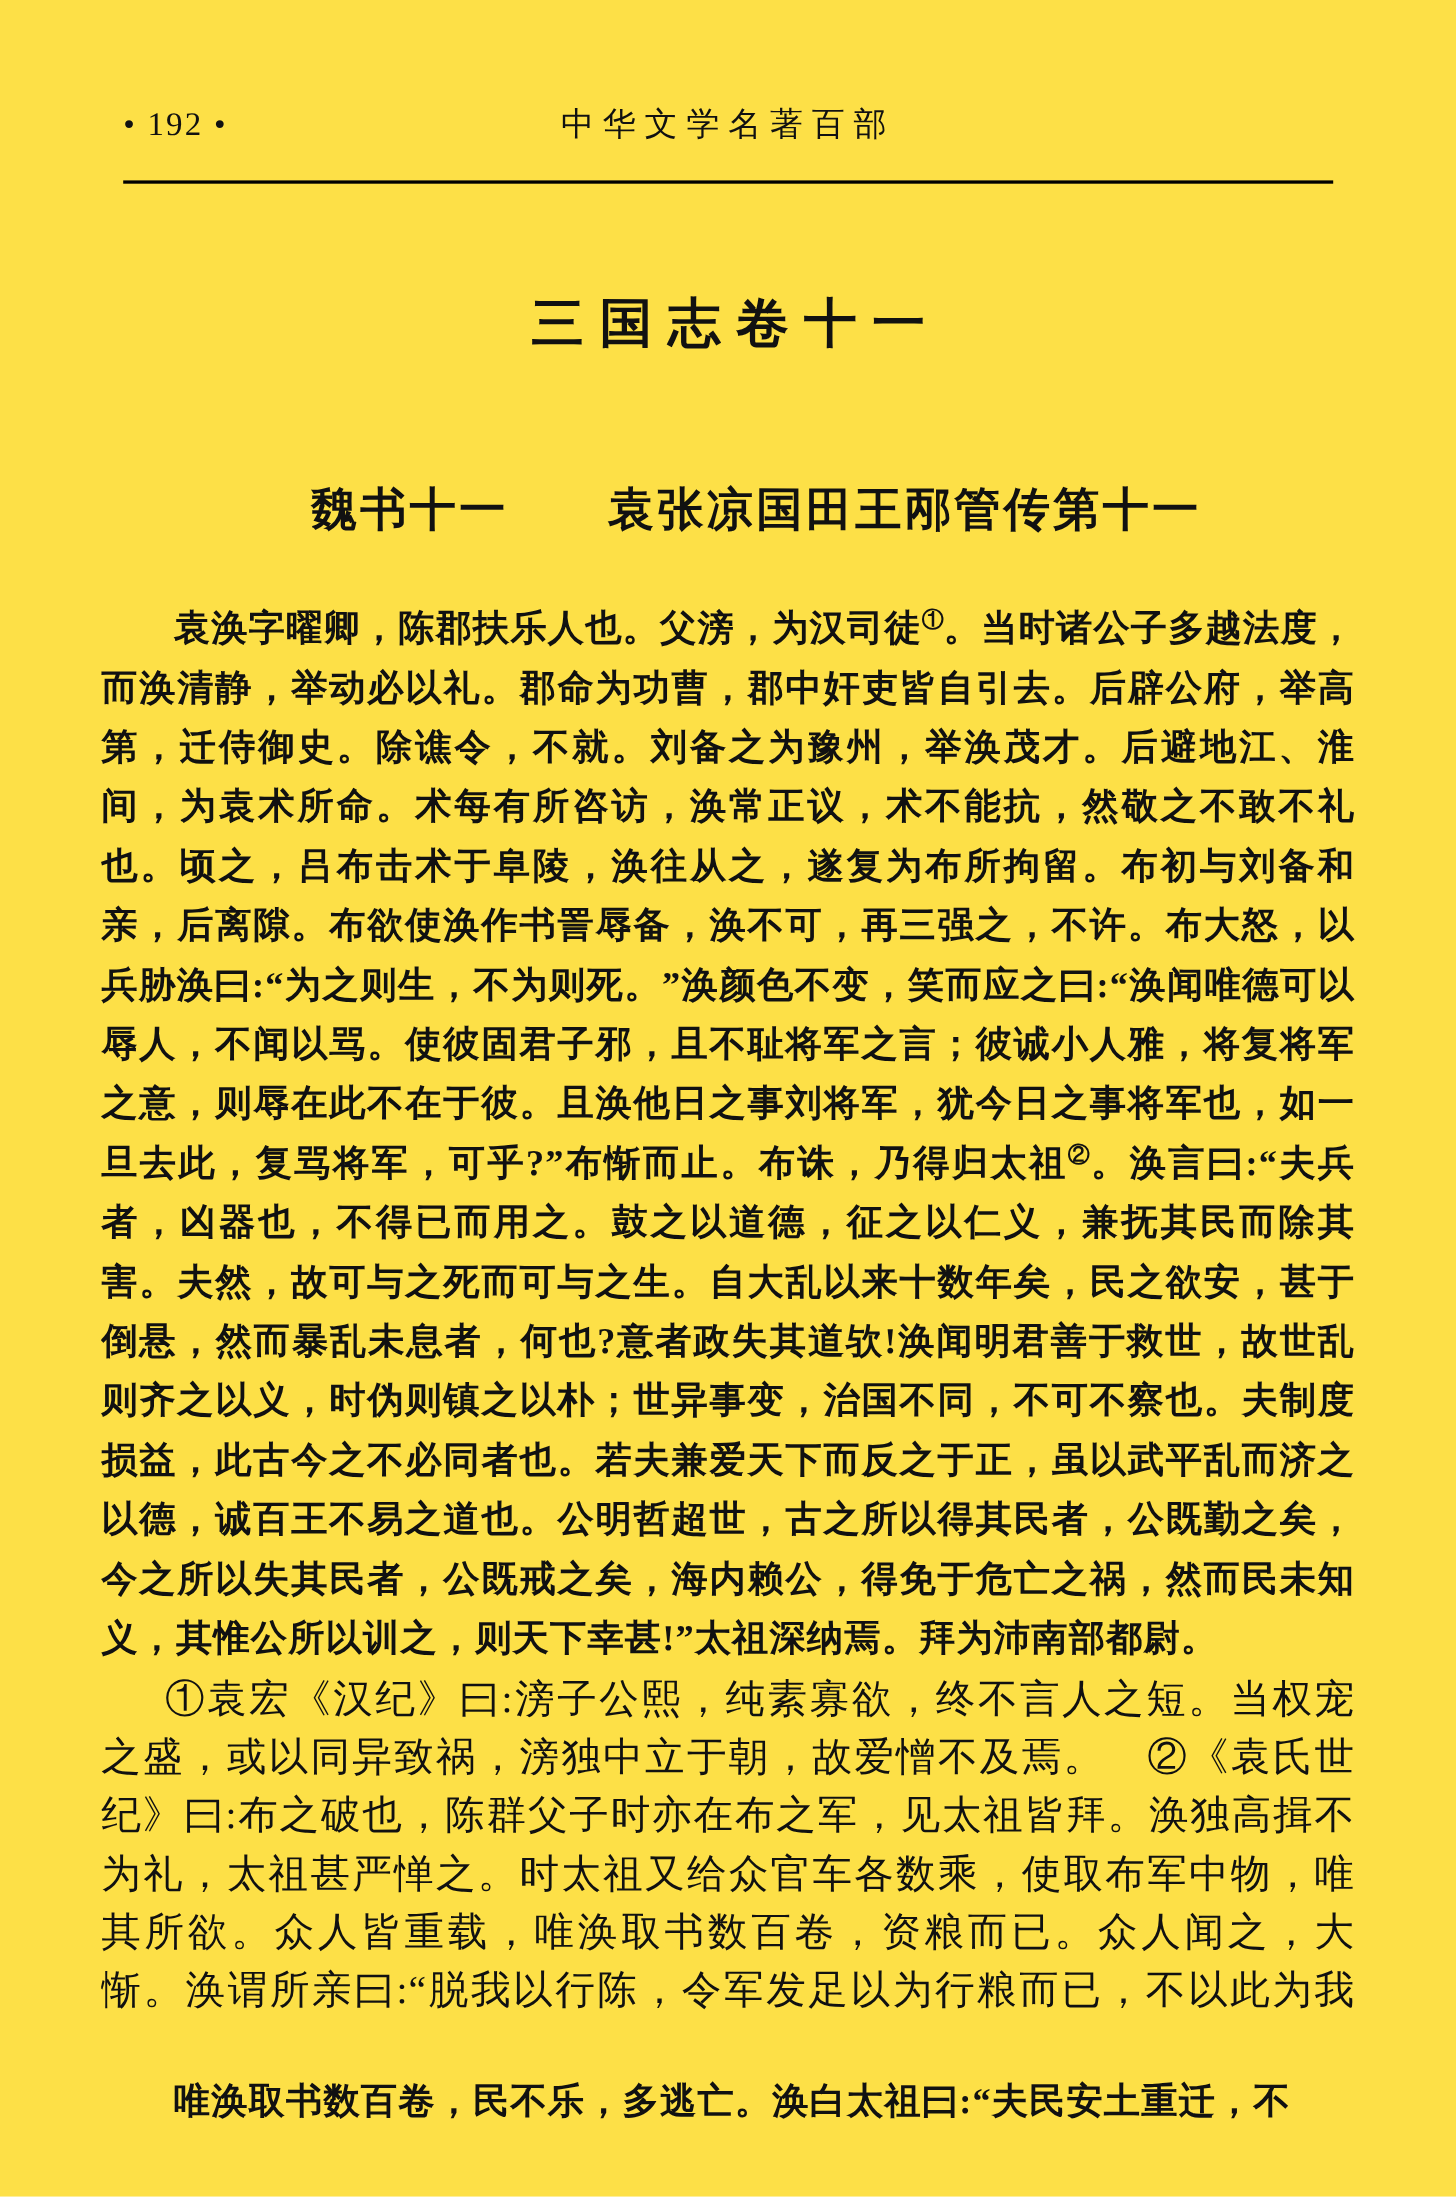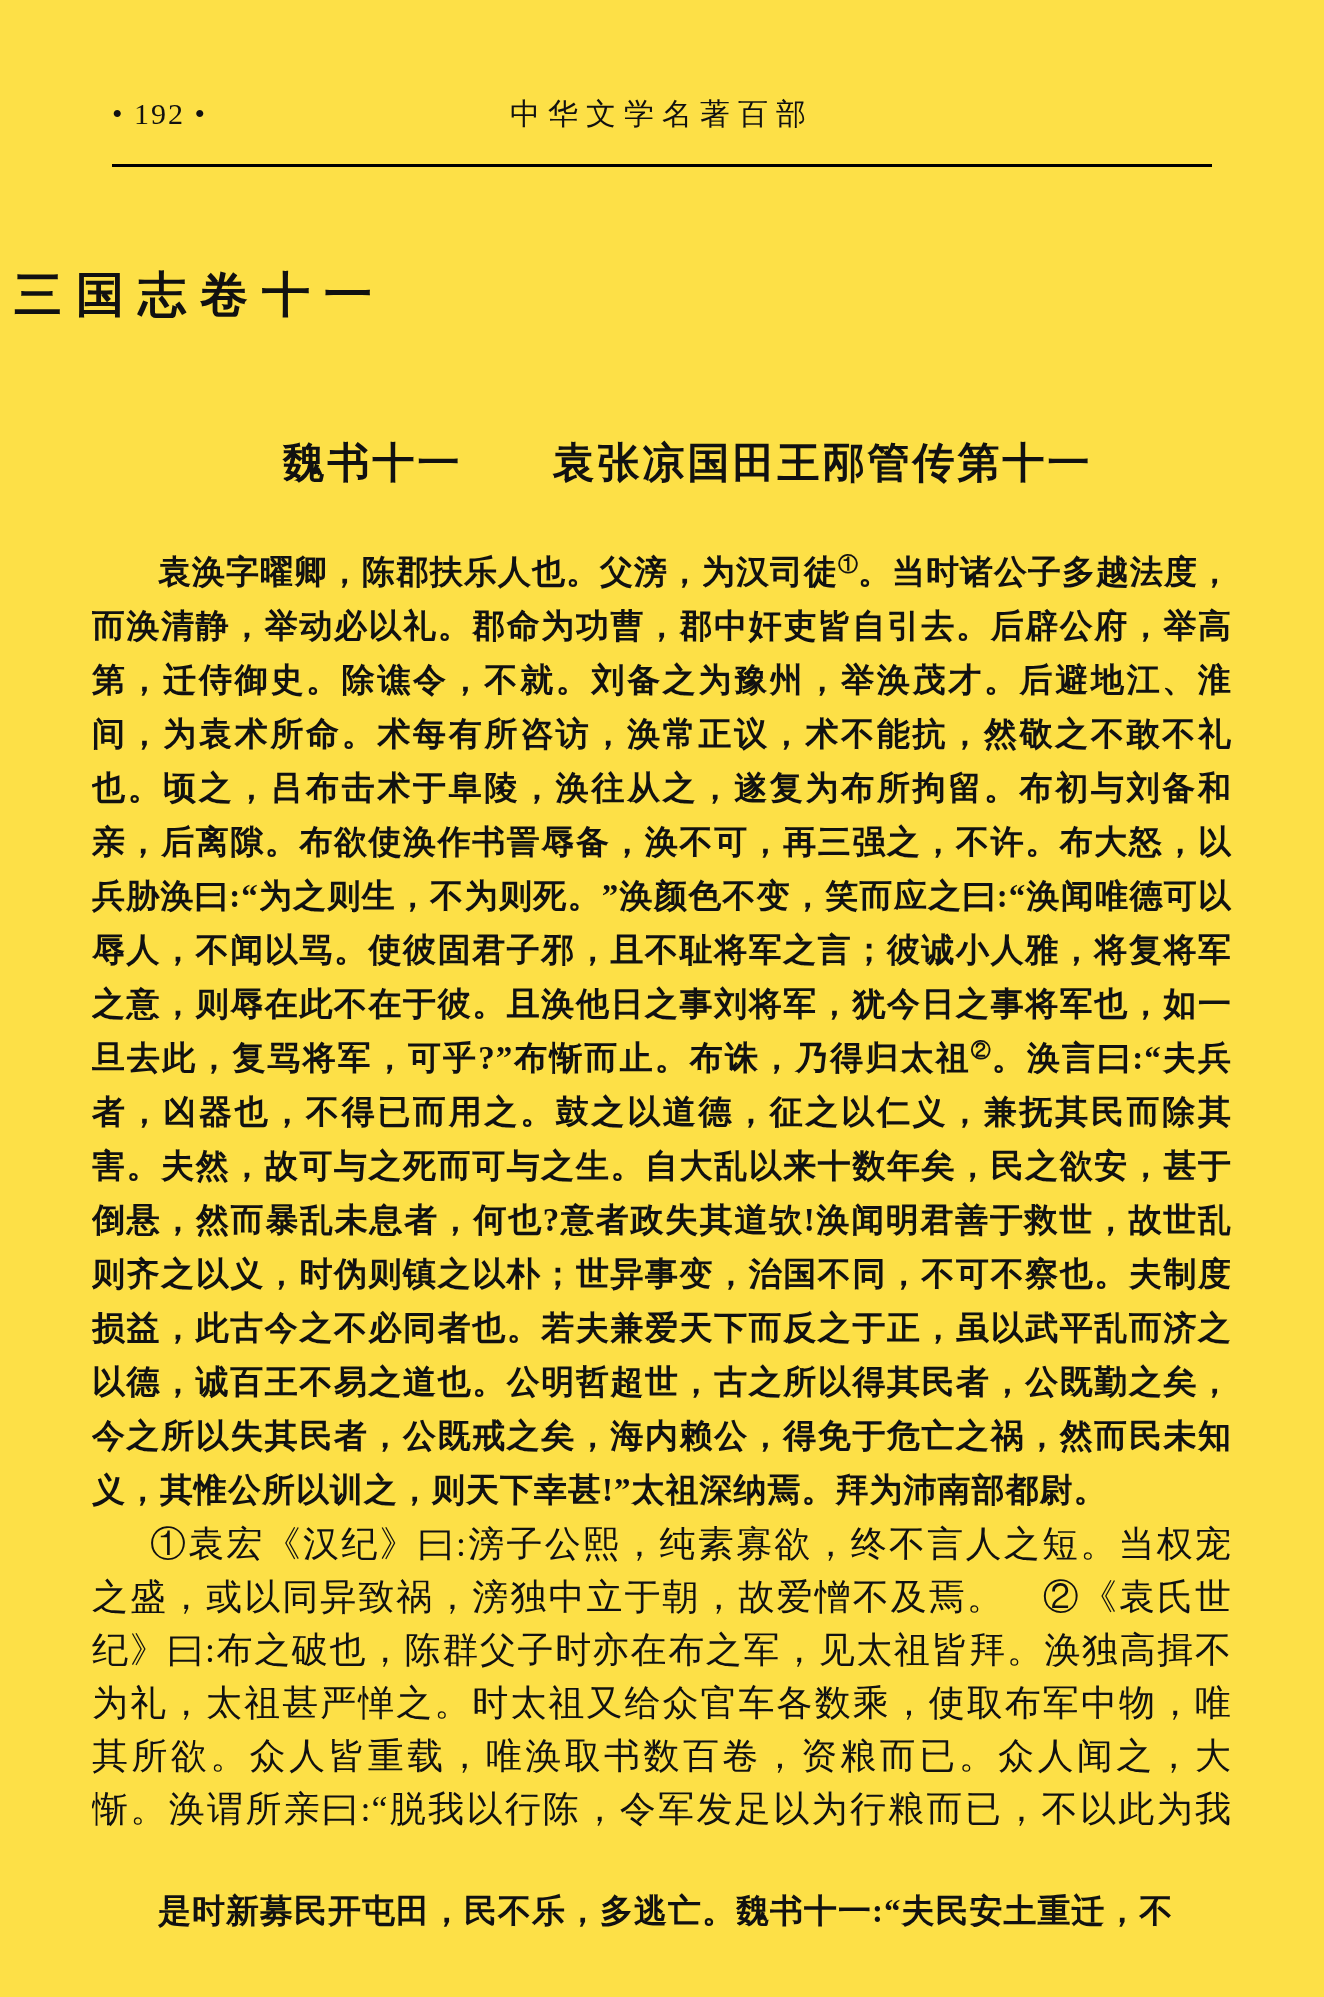--- a/index.html
+++ b/index.html
@@ -43,21 +43,21 @@
     right: 112px;
     height: 3px;
     background: #000000;
   }
   .chapter-title {
     position: absolute;
     top: 266px;
     left: 0;
     width: 100%;
     margin: 0;
-    text-align: left;
+    text-align: center;
     font-family: "DejaVu Sans", "Liberation Sans", sans-serif;
     font-weight: bold;
     font-size: 48px;
     line-height: 56px;
     letter-spacing: 14px;
     text-indent: 14px;
   }
   .section-title {
     position: absolute;
     top: 438px;
@@ -129,15 +129,15 @@
   <div class="header-rule"></div>
 
   <h1 class="chapter-title">三国志卷十一</h1>
 
   <h2 class="section-title">魏书十一　　袁张凉国田王邴管传第十一</h2>
 
   <p class="body-text main-paragraph">袁涣字曜卿，陈郡扶乐人也。父滂，为汉司徒<sup class="footnote-ref">①</sup>。当时诸公子多越法度，而涣清静，举动必以礼。郡命为功曹，郡中奸吏皆自引去。后辟公府，举高第，迁侍御史。除谯令，不就。刘备之为豫州，举涣茂才。后避地江、淮间，为袁术所命。术每有所咨访，涣常正议，术不能抗，然敬之不敢不礼也。顷之，吕布击术于阜陵，涣往从之，遂复为布所拘留。布初与刘备和亲，后离隙。布欲使涣作书詈辱备，涣不可，再三强之，不许。布大怒，以兵胁涣曰:“为之则生，不为则死。”涣颜色不变，笑而应之曰:“涣闻唯德可以辱人，不闻以骂。使彼固君子邪，且不耻将军之言；彼诚小人雅，将复将军之意，则辱在此不在于彼。且涣他日之事刘将军，犹今日之事将军也，如一旦去此，复骂将军，可乎?”布惭而止。布诛，乃得归太祖<sup class="footnote-ref">②</sup>。涣言曰:“夫兵者，凶器也，不得已而用之。鼓之以道德，征之以仁义，兼抚其民而除其害。夫然，故可与之死而可与之生。自大乱以来十数年矣，民之欲安，甚于倒悬，然而暴乱未息者，何也?意者政失其道欤!涣闻明君善于救世，故世乱则齐之以义，时伪则镇之以朴；世异事变，治国不同，不可不察也。夫制度损益，此古今之不必同者也。若夫兼爱天下而反之于正，虽以武平乱而济之以德，诚百王不易之道也。公明哲超世，古之所以得其民者，公既勤之矣，今之所以失其民者，公既戒之矣，海内赖公，得免于危亡之祸，然而民未知义，其惟公所以训之，则天下幸甚!”太祖深纳焉。拜为沛南部都尉。</p>
 
   <p class="annotation">①袁宏《汉纪》曰:滂子公熙，纯素寡欲，终不言人之短。当权宠之盛，或以同异致祸，滂独中立于朝，故爱憎不及焉。　②《袁氏世纪》曰:布之破也，陈群父子时亦在布之军，见太祖皆拜。涣独高揖不为礼，太祖甚严惮之。时太祖又给众官车各数乘，使取布军中物，唯其所欲。众人皆重载，唯涣取书数百卷，资粮而已。众人闻之，大惭。涣谓所亲曰:“脱我以行陈，令军发足以为行粮而已，不以此为我有。由是厉名也，大悔恨之。”太祖益以此重焉。</p>
 
-  <p class="body-text closing-paragraph">是时新募民开屯田，民不乐，多逃亡。魏书十一:“夫民安土重迁，不</p>
+  <p class="body-text closing-paragraph">唯涣取书数百卷，民不乐，多逃亡。涣白太祖曰:“夫民安土重迁，不</p>
 
 </div>
 
 </body></html>

